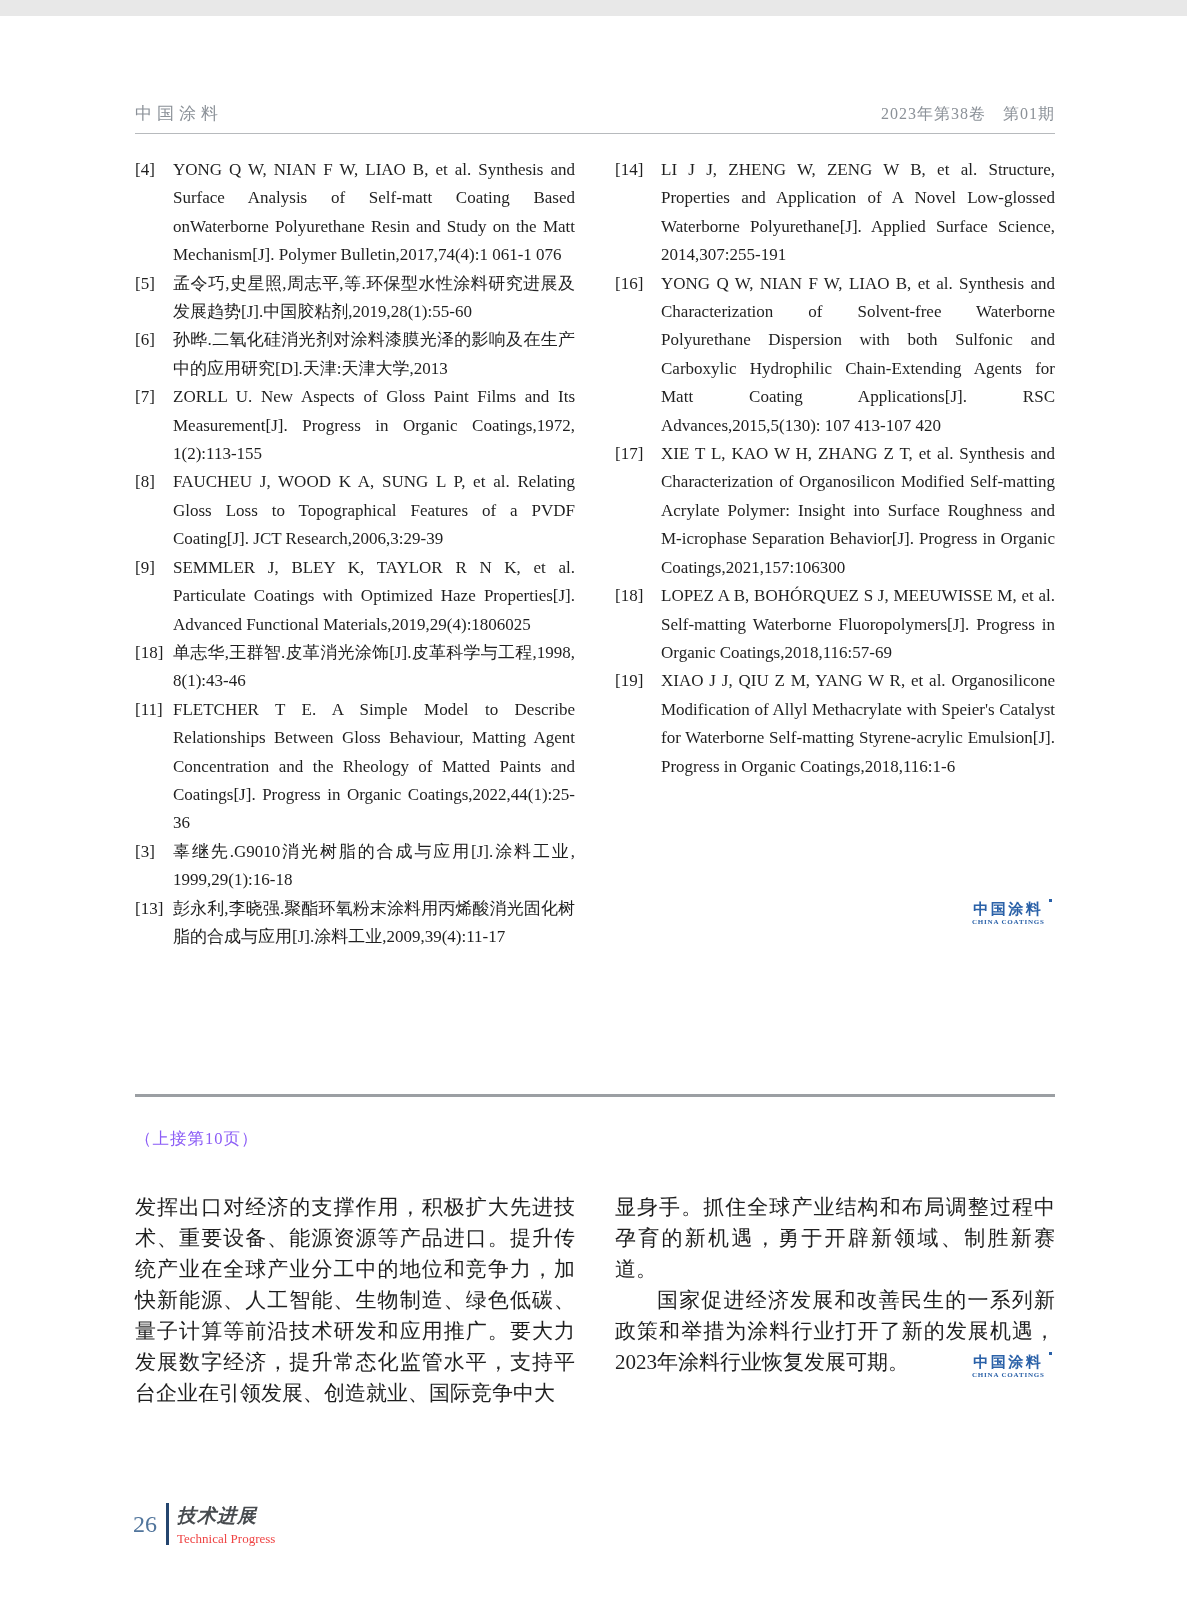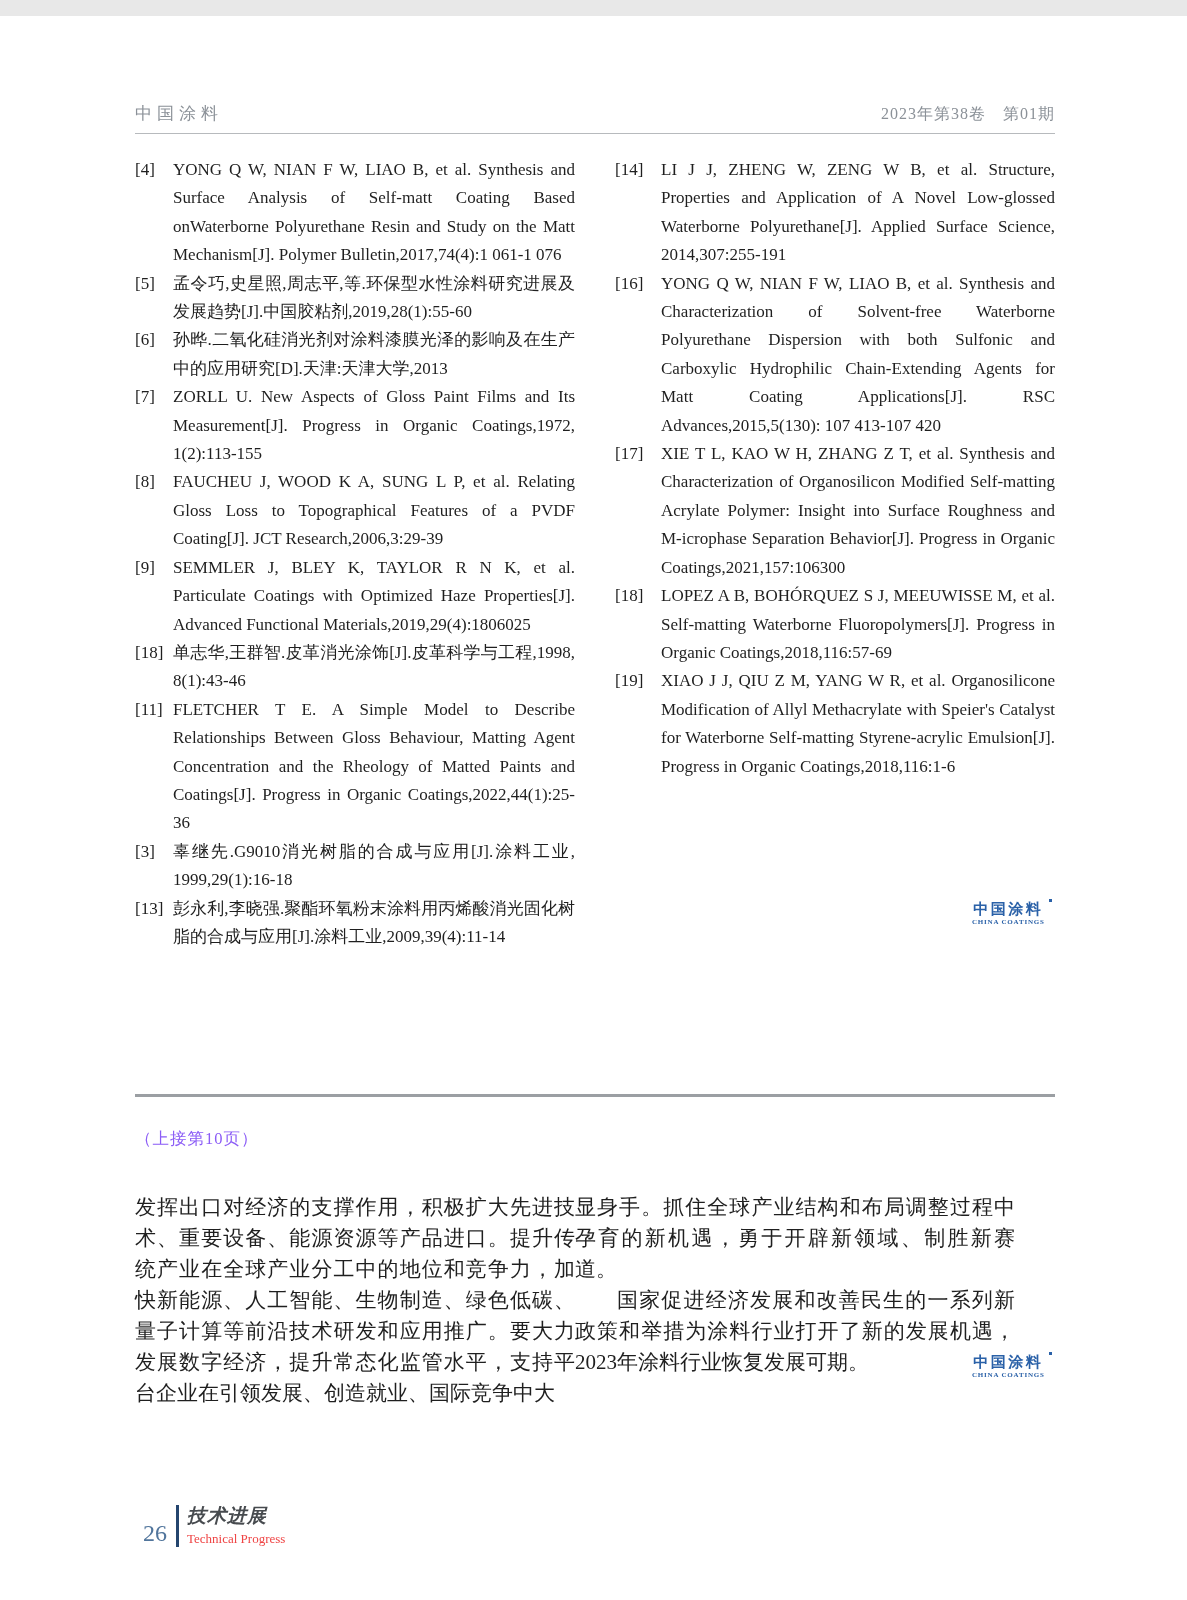--- a/index.html
+++ b/index.html
@@ -51,30 +51,30 @@
     background:#9b9fa3;
   }
   .continuation {
     position:absolute; left:135px; top:1112px;
     font-size:16.5px; letter-spacing:1px; color:#8b5cf6;
   }
 
   
   .body-cols {
     position:absolute; left:135px; top:1176px; width:920px;
-    display:flex; 
+    display:flex; gap:40px;
   }
   .body-col { width:440px; font-size:21px; line-height:31px; text-align:justify; }
   .body-col p { margin:0; }
   .body-col p + p { text-indent:2em; }
 
   
   .footer {
-    position:absolute; left:143px; top:1487px;
-    display:flex; align-items:flex-end;
+    position:absolute; left:133px; top:1487px;
+    display:flex; align-items:flex-start;
   }
   .footer .pagenum {
     font-size:24px; color:#51759c; padding-top:8px; margin-right:9px;
     font-family:"Liberation Serif","DejaVu Serif",serif;
   }
   .footer .vbar { width:3px; height:42px; background:#24456e; margin-right:8px; }
   .footer .section .cn {
     font-family:"Liberation Sans","DejaVu Sans",sans-serif;
     font-size:19px; font-weight:bold; color:#474b4f; letter-spacing:1px;font-style:italic;
   }
@@ -137,21 +137,21 @@
           <span class="ref-text">FLETCHER T E. A Simple Model to Describe Relationships Between Gloss Behaviour, Matting Agent Concentration and the Rheology of Matted Paints and Coatings[J]. Progress in Organic Coatings,2022,44(1):25-36</span>
         </div>
 
         <div class="ref-item">
           <span class="ref-num">[3]</span>
           <span class="ref-text">辜继先.G9010消光树脂的合成与应用[J].涂料工业, 1999,29(1):16-18</span>
         </div>
 
         <div class="ref-item">
           <span class="ref-num">[13]</span>
-          <span class="ref-text">彭永利,李晓强.聚酯环氧粉末涂料用丙烯酸消光固化树脂的合成与应用[J].涂料工业,2009,39(4):11-14</span>
+          <span class="ref-text">彭永利,李晓强.聚酯环氧粉末涂料用丙烯酸消光固化树脂的合成与应用[J].涂料工业,2009,39(4):11-17</span>
         </div>
       </div>
     <div class="ref-col col-b">
 
         <div class="ref-item">
           <span class="ref-num">[14]</span>
           <span class="ref-text">LI J J, ZHENG W, ZENG W B, et al. Structure, Properties and Application of A Novel Low-glossed Waterborne Polyurethane[J]. Applied Surface Science, 2014,307:255-191</span>
         </div>
 
 

